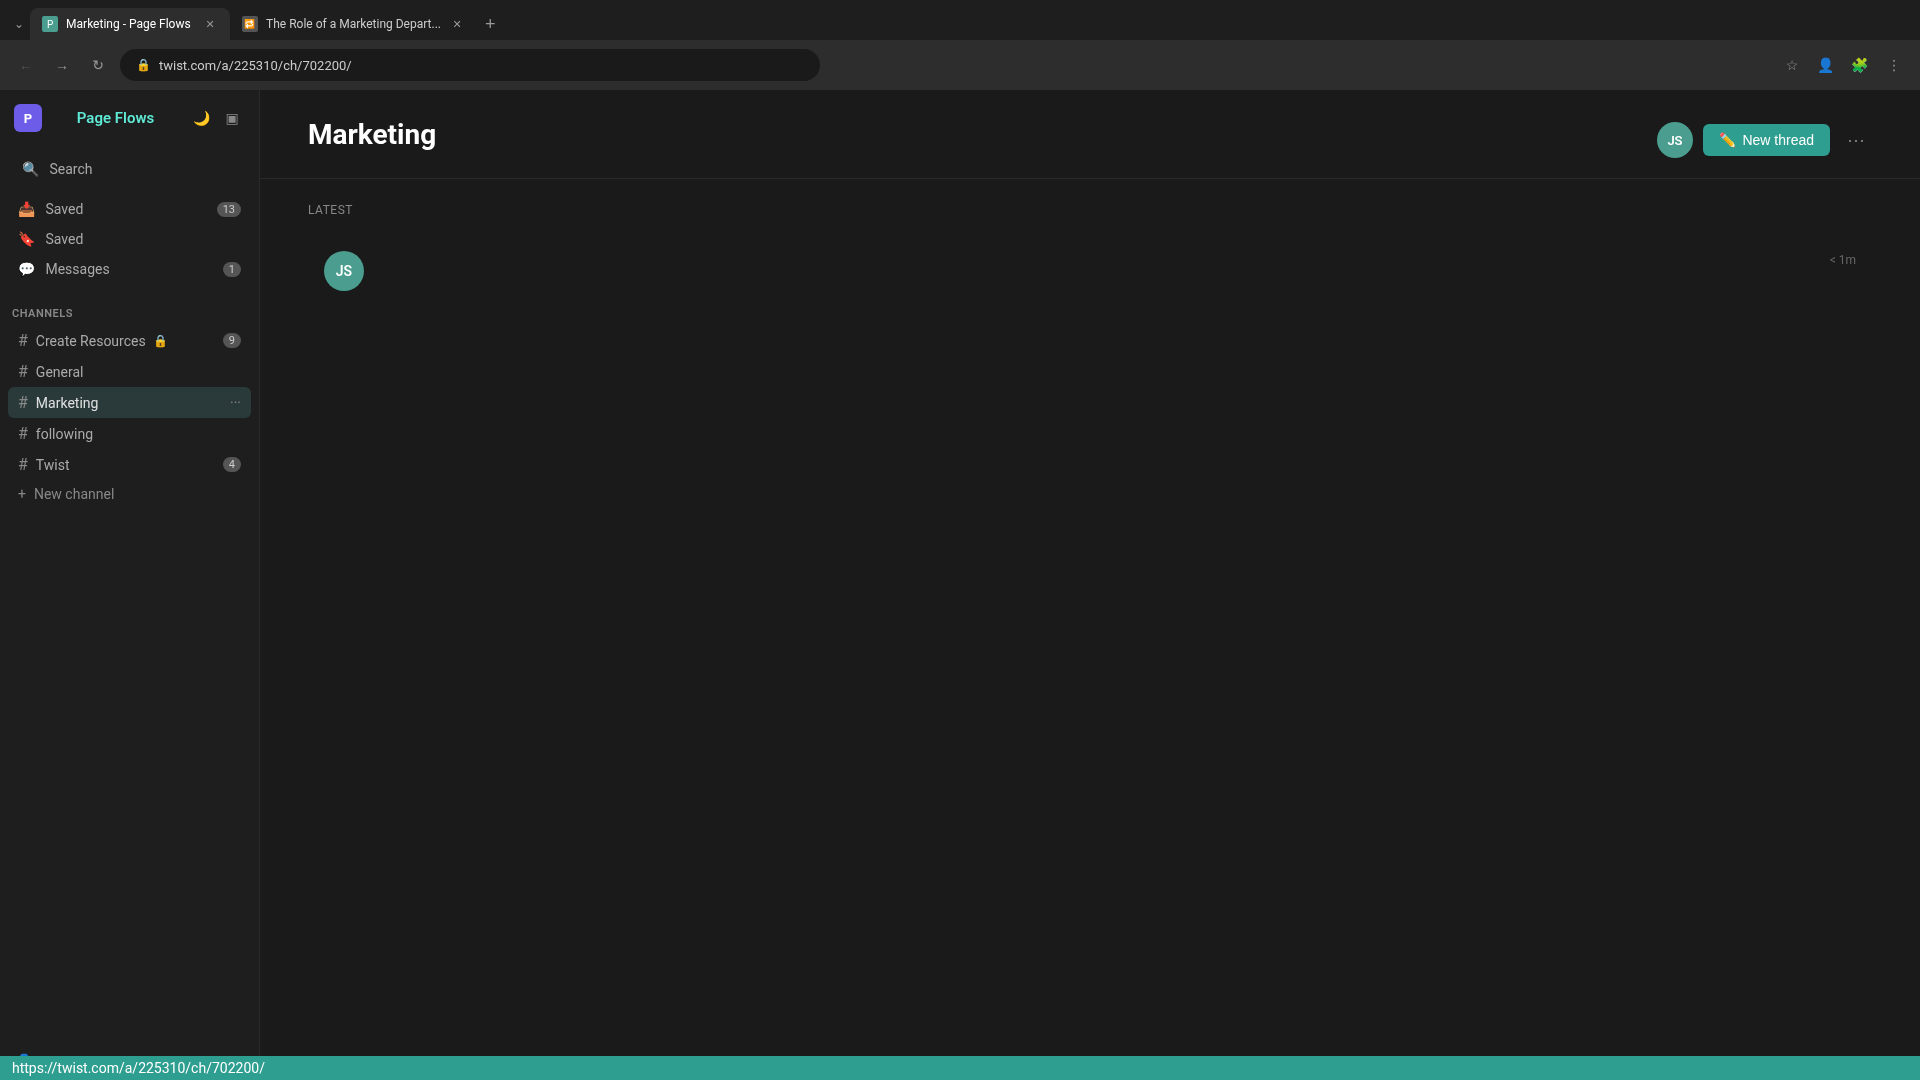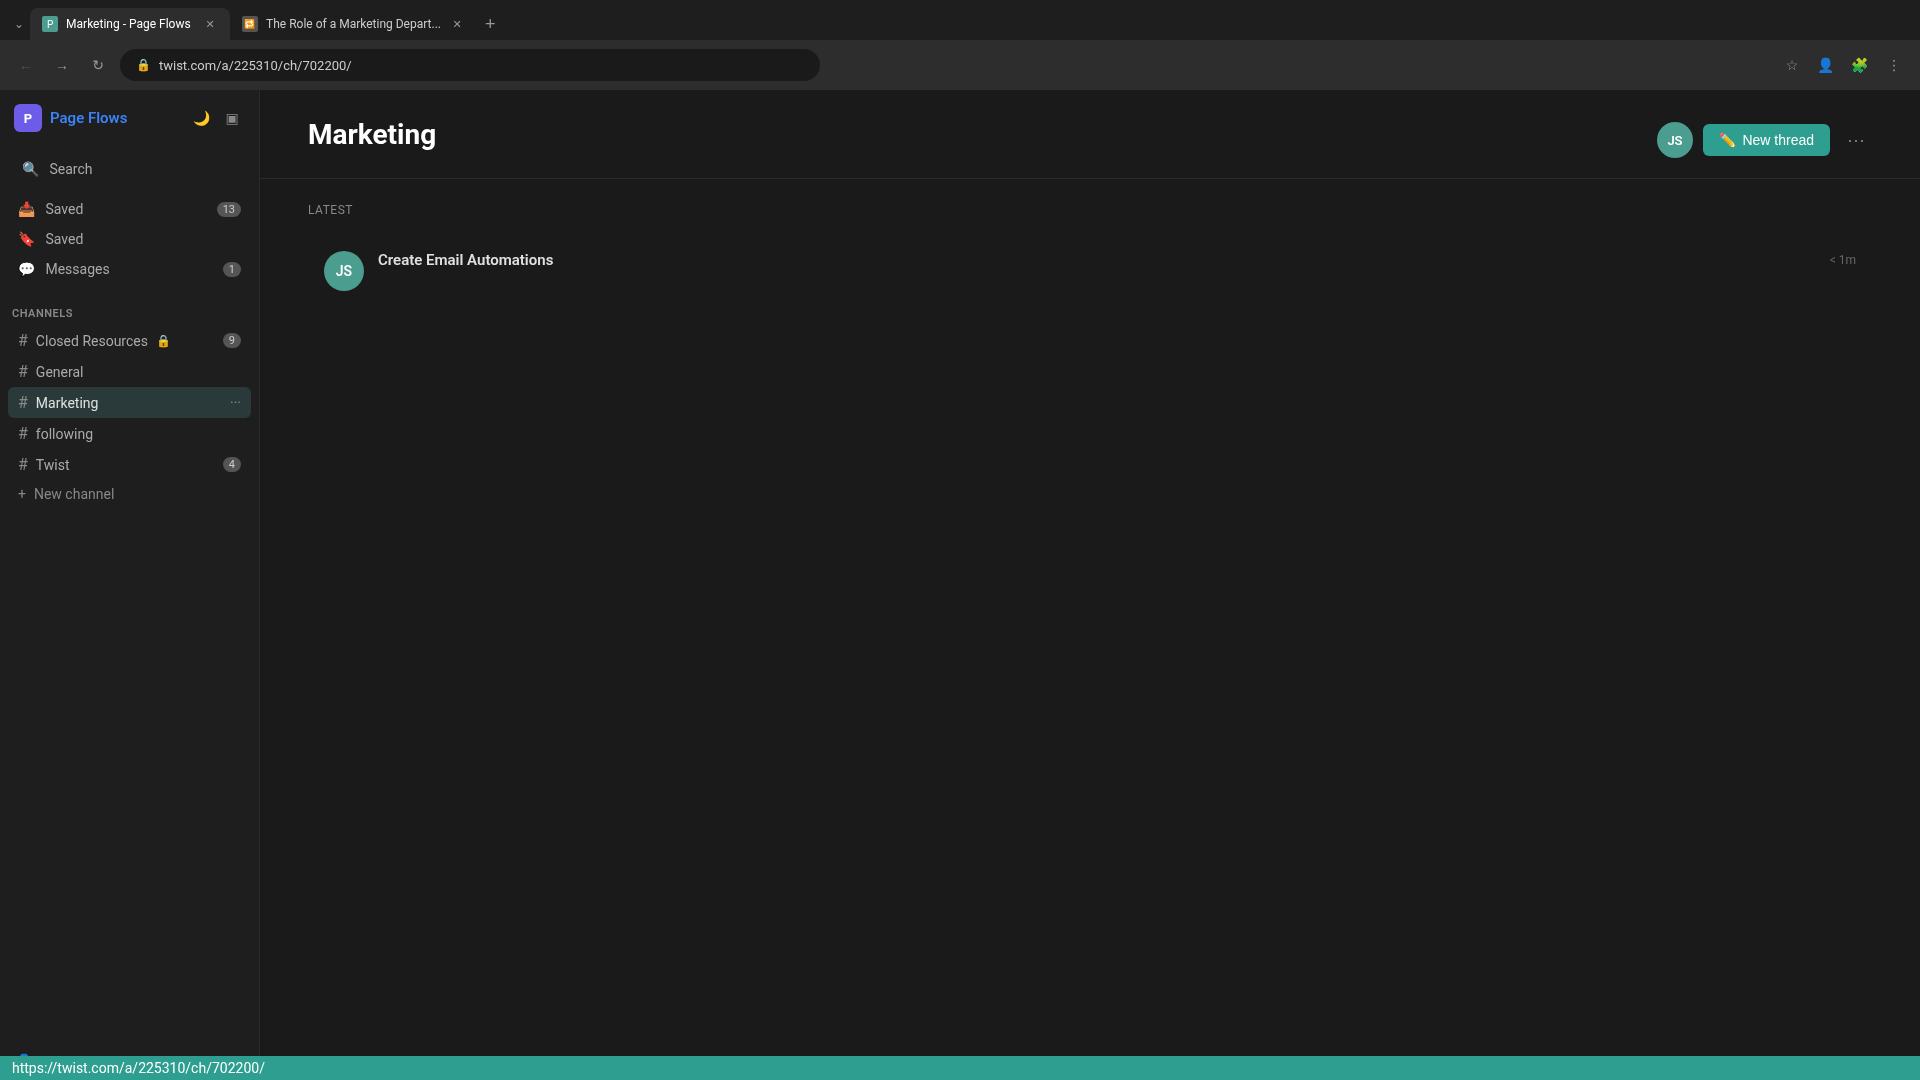--- a/index.html
+++ b/index.html
@@ -25,21 +25,21 @@
     .toolbar-right { display: flex; align-items: center; gap: 6px; margin-left: auto; }
     .toolbar-icon-btn { background: none; border: none; color: #999; cursor: pointer; width: 28px; height: 28px; border-radius: 50%; display: flex; align-items: center; justify-content: center; font-size: 14px; }
 
     
     .app-container { display: flex; height: calc(1080px - 90px); }
 
     
     .sidebar { width: 260px; background: #1e1e1e; display: flex; flex-direction: column; border-right: 1px solid #2a2a2a; flex-shrink: 0; }
     .sidebar-header { display: flex; align-items: center; padding: 12px 14px; gap: 8px; height: 56px; }
     .workspace-icon { width: 28px; height: 28px; background: #6c5ce7; border-radius: 6px; display: flex; align-items: center; justify-content: center; color: white; font-weight: bold; font-size: 13px; flex-shrink: 0; }
-    .workspace-name { font-size: 15px; font-weight: 600; color: #3b82f6; flex: 1; }
+    .workspace-name { font-size: 15px; font-weight: 600; color: #5eead4; flex: 1; text-align: center; }
     .sidebar-header-icons { display: flex; gap: 4px; }
     .sidebar-icon-btn { background: none; border: none; color: #888; cursor: pointer; width: 26px; height: 26px; border-radius: 4px; display: flex; align-items: center; justify-content: center; font-size: 14px; }
 
     .sidebar-search { padding: 8px 12px; }
     .search-item { display: flex; align-items: center; gap: 10px; padding: 7px 10px; border-radius: 6px; cursor: pointer; color: #aaa; font-size: 14px; }
 
     .nav-items { padding: 2px 8px; }
     .nav-item { display: flex; align-items: center; gap: 10px; padding: 7px 10px; border-radius: 6px; cursor: pointer; color: #aaa; font-size: 14px; justify-content: space-between; }
     .nav-item-left { display: flex; align-items: center; gap: 10px; }
     .nav-item-badge { background: #555; color: #ccc; font-size: 11px; padding: 1px 6px; border-radius: 10px; }
@@ -168,21 +168,21 @@
       </div>
     </div>
 
     <div class="channels-section">
       <span class="channels-label">Channels</span>
     </div>
 
     <div class="channel-item">
       <div class="channel-item-left">
         <span class="hash-icon">#</span>
-        <span>Closed Resources</span>
+        <span>Create Resources</span>
         <span class="channel-lock">🔒</span>
       </div>
       <span class="channel-badge">9</span>
     </div>
 
     <div class="channel-item">
       <div class="channel-item-left">
         <span class="hash-icon">#</span>
         <span>General</span>
       </div>
@@ -240,21 +240,20 @@
         <button class="more-btn">···</button>
       </div>
     </div>
 
     <div class="latest-section">
       <div class="latest-label">Latest</div>
 
       <div class="thread-item">
         <div class="thread-avatar">JS</div>
         <div class="thread-content">
-          <div class="thread-title">Create Email Automations</div>
         </div>
         <div class="thread-time">&lt; 1m</div>
       </div>
     </div>
 
   </div>
 </div>
 
 <div class="status-bar">
   <span class="status-url">https://twist.com/a/225310/ch/702200/</span>

